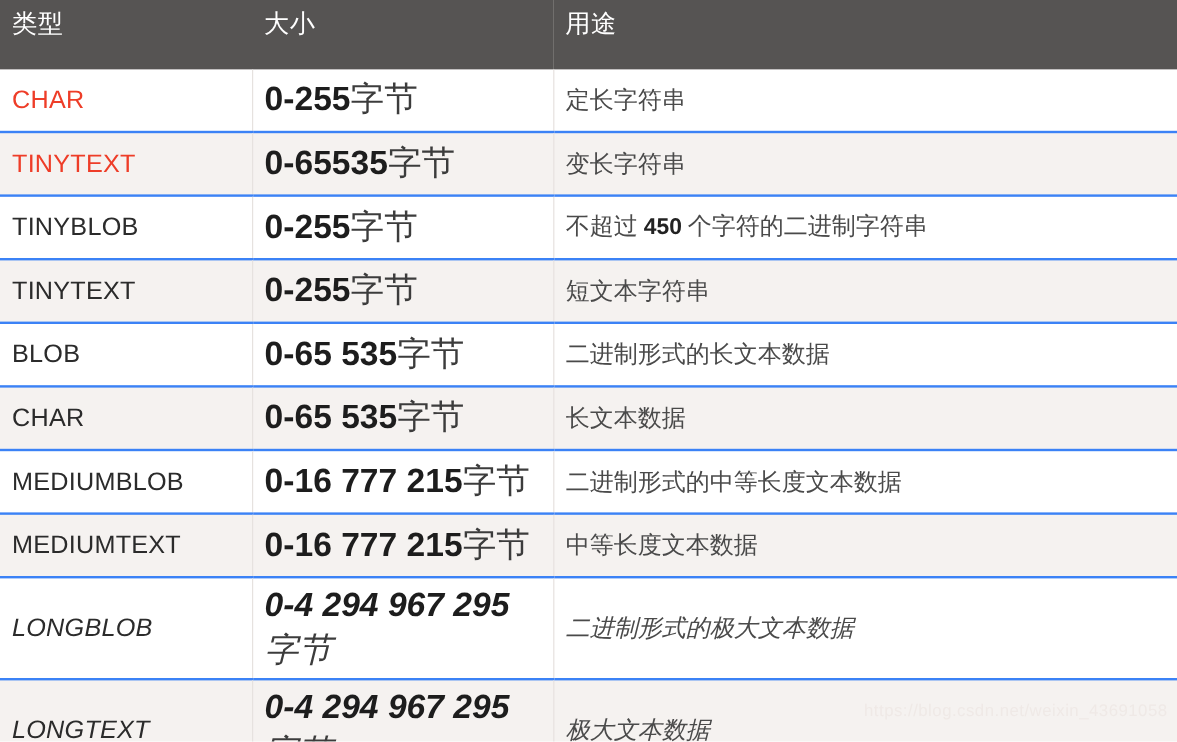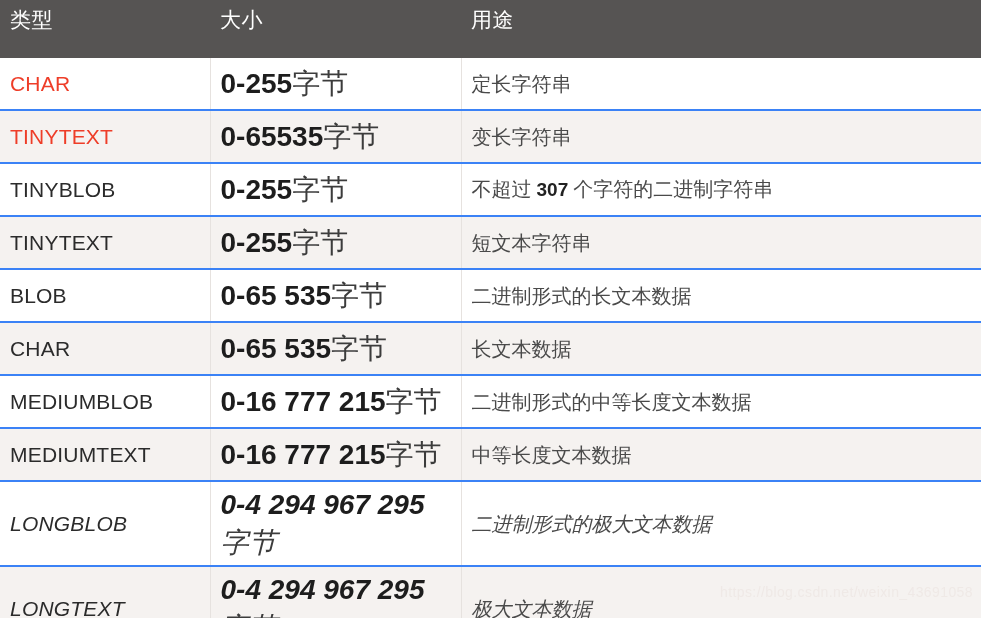--- a/index.html
+++ b/index.html
@@ -133,21 +133,21 @@
           <td class="cell-usage">定长字符串</td>
         </tr>
         <tr class="row-even">
           <td class="cell-type is-accent">TINYTEXT</td>
           <td class="cell-size"><span>0-65535</span><span class="cjk">字节</span></td>
           <td class="cell-usage">变长字符串</td>
         </tr>
         <tr class="row-odd">
           <td class="cell-type">TINYBLOB</td>
           <td class="cell-size"><span>0-255</span><span class="cjk">字节</span></td>
-          <td class="cell-usage"><span>不超过 </span><span class="num">307</span><span> 个字符的二进制字符串</span></td>
+          <td class="cell-usage"><span>不超过 </span><span class="num">450</span><span> 个字符的二进制字符串</span></td>
         </tr>
         <tr class="row-even">
           <td class="cell-type">TINYTEXT</td>
           <td class="cell-size"><span>0-255</span><span class="cjk">字节</span></td>
           <td class="cell-usage">短文本字符串</td>
         </tr>
         <tr class="row-odd">
           <td class="cell-type">BLOB</td>
           <td class="cell-size"><span>0-65 535</span><span class="cjk">字节</span></td>
           <td class="cell-usage">二进制形式的长文本数据</td>

